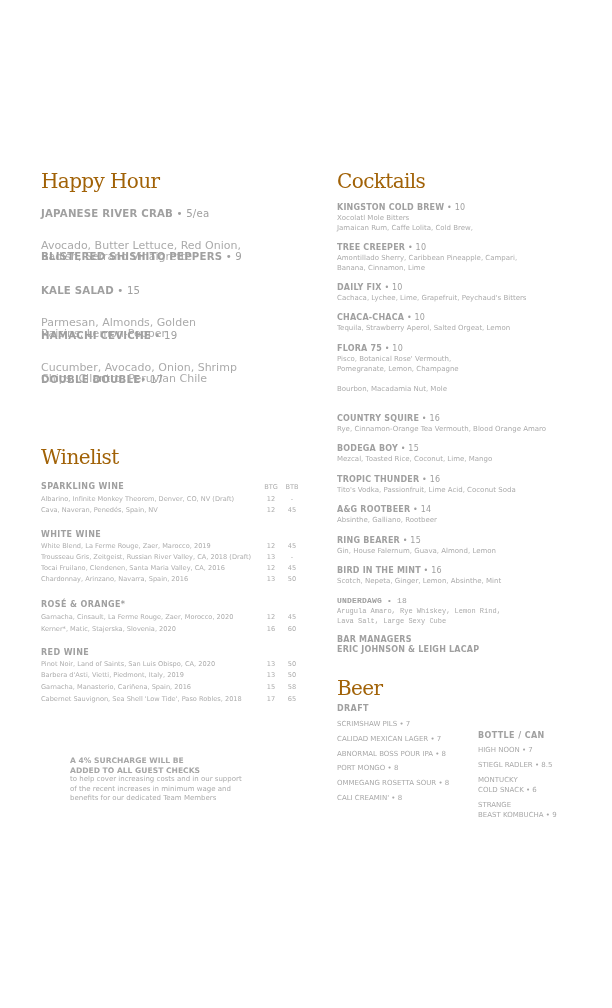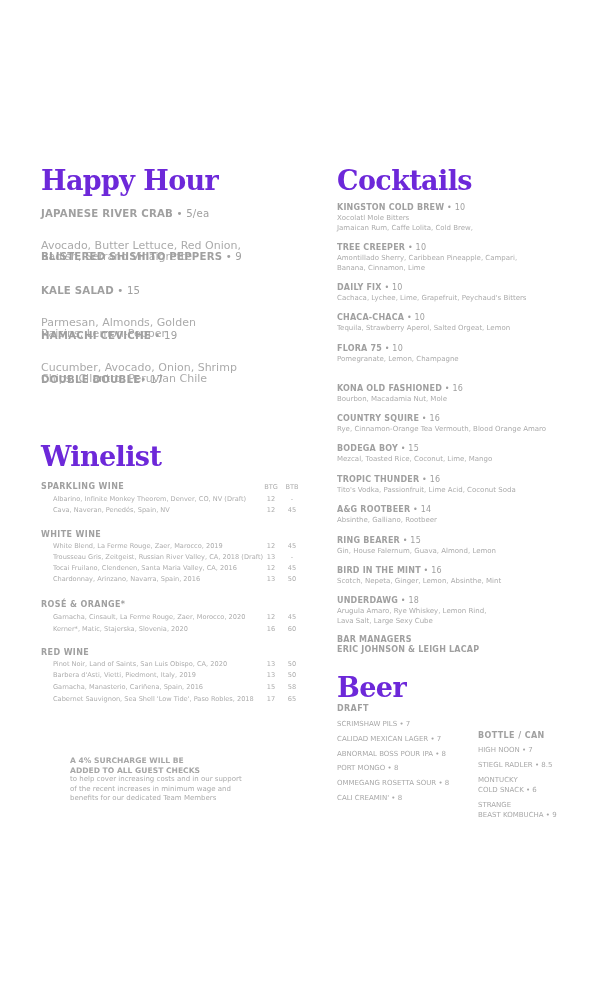--- a/index.html
+++ b/index.html
@@ -1,33 +1,33 @@
 <!DOCTYPE html>
 <html><head>
 <meta charset="utf-8">
 <style>
   html, body { margin:0; padding:0; background:#ffffff; }
   body { width:612px; height:1008px; position:relative; overflow:hidden;
          font-family:"DejaVu Sans", sans-serif; color:#a6a6a6; }
   .col { position:absolute; top:0; }
   .left { left:41px; width:262px; }
   .right { left:337px; width:250px; }
-  .h1 { font-family:"DejaVu Serif", serif; font-weight:bold; color:#6d28d9;
-        font-size:27px; letter-spacing:-0.6px; line-height:28px; position:absolute; white-space:nowrap; }
+  .h1 { font-family:"DejaVu Serif", serif; font-weight:normal; color:#a16207;
+        font-size:20px; letter-spacing:-0.6px; line-height:28px; position:absolute; white-space:nowrap; }
   .item { position:absolute; left:0; width:100%; }
   .name { font-weight:bold; color:#a0a0a0; letter-spacing:0.2px; white-space:nowrap; }
   .price { font-weight:normal; }
   .desc { color:#ababab; }
   .hh .name { font-size:10.2px; line-height:12px; }
   .hh .desc { font-size:11px; line-height:11.4px;margin-top:20px; }
   .ck .name { font-size:8px; line-height:10px; }
   .ck .desc { font-size:7px; line-height:10px; white-space:nowrap; }
   .wine-cat { position:absolute; left:0; font-size:8px; font-weight:bold; color:#a0a0a0; letter-spacing:0.4px; white-space:nowrap; }
   .wine-row { position:absolute; left:0; width:262px; font-size:6.6px; line-height:10px; color:#adadad; white-space:nowrap; }
-  .wine-row .w-name { position:absolute; left:12px; }
+  .wine-row .w-name { position:absolute; left:0; }
   .wine-row .btg { position:absolute; left:223px; width:14px; text-align:center; }
   .wine-row .btb { position:absolute; left:244px; width:14px; text-align:center; }
   .beer-label { position:absolute; font-size:8px; font-weight:bold; color:#a0a0a0; letter-spacing:0.4px; white-space:nowrap; }
   .beer-item { position:absolute; font-size:7px; line-height:10px; color:#a8a8a8; white-space:nowrap; }
   .note { position:absolute; left:70px; top:756px; width:200px; }
   .note .bold { font-size:7.6px; font-weight:bold; color:#a6a6a6; line-height:9.5px; }
   .note .small { font-size:7px; color:#ababab; line-height:9.5px; }
 </style>
 </head>
 <body>
@@ -153,24 +153,24 @@
   <div class="item ck" style="top:283px;">
     <div class="name"><span>DAILY FIX</span><span class="price"> • 10</span></div>
     <div class="desc">Cachaca, Lychee, Lime, Grapefruit, Peychaud's Bitters</div>
   </div>
   <div class="item ck" style="top:313px;">
     <div class="name"><span>CHACA-CHACA</span><span class="price"> • 10</span></div>
     <div class="desc">Tequila, Strawberry Aperol, Salted Orgeat, Lemon</div>
   </div>
   <div class="item ck" style="top:344px;">
     <div class="name"><span>FLORA 75</span><span class="price"> • 10</span></div>
+    <div class="desc">Pisco, Botanical Rose' Vermouth,</div>
     <div class="desc">Pomegranate, Lemon, Champagne</div>
   </div>
   <div class="item ck" style="top:384px;">
-    <div class="name"><span>KONA OLD FASHIONED</span><span class="price"> • 16</span></div>
     <div class="desc">Bourbon, Macadamia Nut, Mole</div>
   </div>
   <div class="item ck" style="top:414px;">
     <div class="name"><span>COUNTRY SQUIRE</span><span class="price"> • 16</span></div>
     <div class="desc">Rye, Cinnamon-Orange Tea Vermouth, Blood Orange Amaro</div>
   </div>
   <div class="item ck" style="top:444px;">
     <div class="name"><span>BODEGA BOY</span><span class="price"> • 15</span></div>
     <div class="desc">Mezcal, Toasted Rice, Coconut, Lime, Mango</div>
   </div>
@@ -183,21 +183,21 @@
     <div class="desc">Absinthe, Galliano, Rootbeer</div>
   </div>
   <div class="item ck" style="top:536px;">
     <div class="name"><span>RING BEARER</span><span class="price"> • 15</span></div>
     <div class="desc">Gin, House Falernum, Guava, Almond, Lemon</div>
   </div>
   <div class="item ck" style="top:566px;">
     <div class="name"><span>BIRD IN THE MINT</span><span class="price"> • 16</span></div>
     <div class="desc">Scotch, Nepeta, Ginger, Lemon, Absinthe, Mint</div>
   </div>
-  <div class="item ck" style="top:596px;">
+  <div class="item ck" style="top:596px;font-family:Liberation Mono, monospace;">
     <div class="name"><span>UNDERDAWG</span><span class="price"> • 18</span></div>
     <div class="desc">Arugula Amaro, Rye Whiskey, Lemon Rind,</div>
     <div class="desc">Lava Salt, Large Sexy Cube</div>
   </div>
 
   <div class="item ck" style="top:635px;">
     <div class="name">BAR MANAGERS</div>
     <div class="name">ERIC JOHNSON &amp; LEIGH LACAP</div>
   </div>
 

